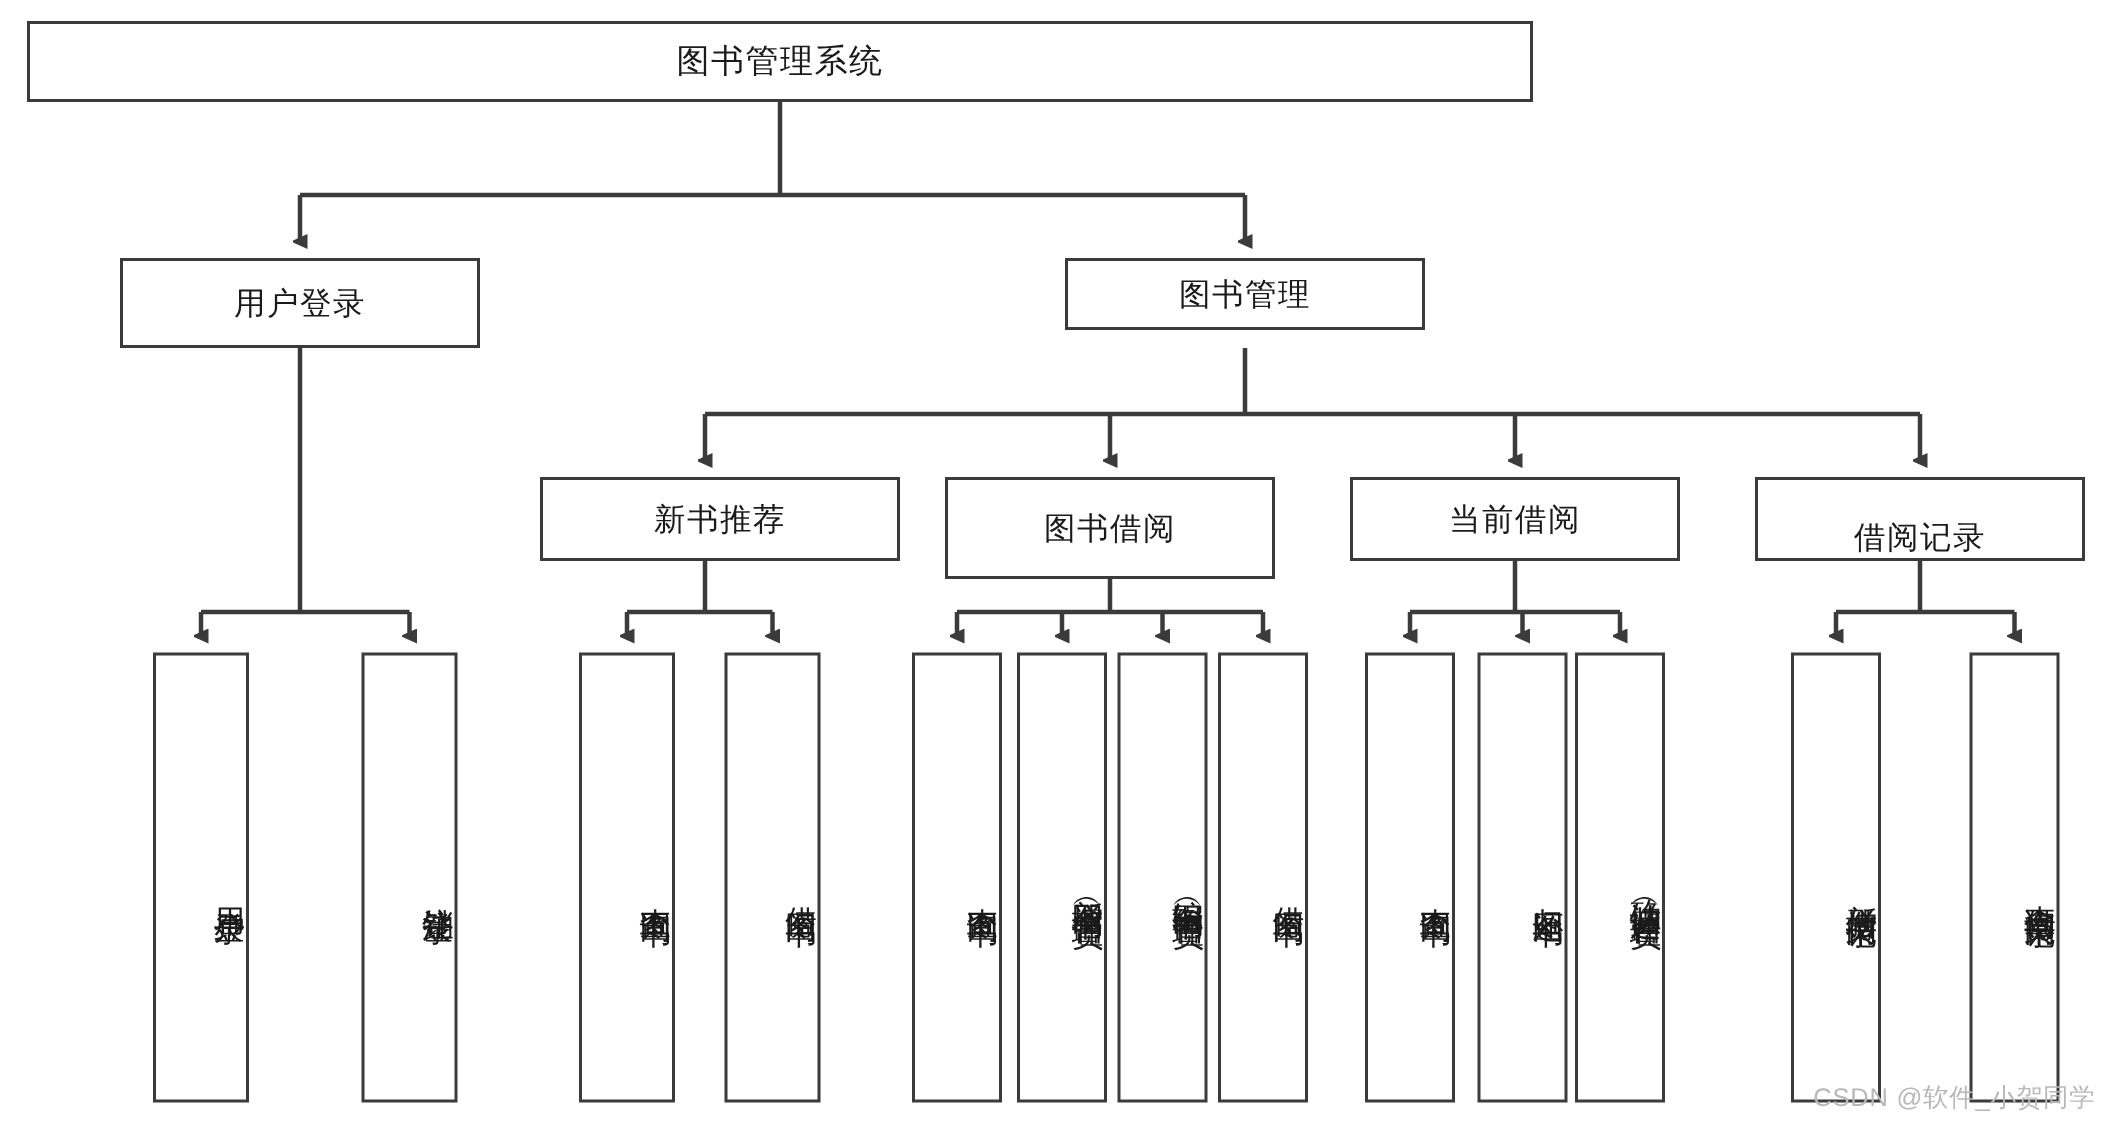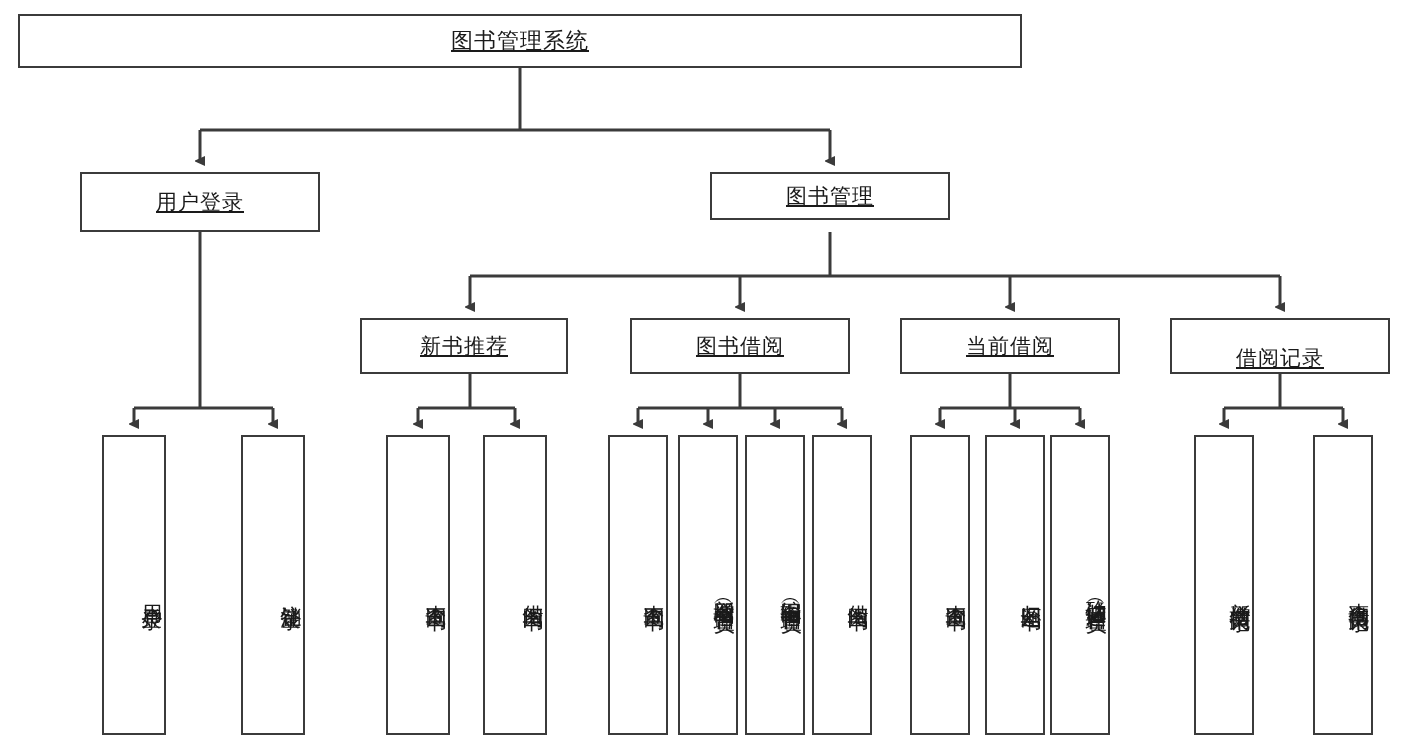--- a/index.html
+++ b/index.html
@@ -31,21 +31,20 @@
     background: #ffffff;
     border: 2px solid #3b3b3b;
     display: flex;
     align-items: center;
     justify-content: center;
     color: #1a1a1a;
   }
   .node.horiz {
     font-size: 21px;
     letter-spacing: 1px;
-    text-decoration: underline;
   }
   .node.vert {
     writing-mode: vertical-rl;
     text-orientation: upright;
     font-size: 21px;
     align-items: flex-start;
     justify-content: center;
     padding-top: 14px;
     line-height: 1.18;
     letter-spacing: 2px;
@@ -120,24 +119,24 @@
   <div id="nodes-layer">
       <div class="node horiz root" style="left: 18px; top: 14px; width: 1004px; height: 54px;">
         <span class="hlabel">图书管理系统</span>
       </div>
       <div class="node horiz" style="left: 80px; top: 172px; width: 240px; height: 60px;">
         <span class="hlabel">用户登录</span>
       </div>
       <div class="node horiz" style="left: 710px; top: 172px; width: 240px; height: 48px;">
         <span class="hlabel">图书管理</span>
       </div>
-      <div class="node horiz" style="left: 360px; top: 318px; width: 208px; height: 56px;">
+      <div class="node horiz" style="left: 360px; top: 318px; width: 240px; height: 56px;">
         <span class="hlabel">新书推荐</span>
       </div>
-      <div class="node horiz" style="left: 630px; top: 318px; width: 220px; height: 56px;">
+      <div class="node horiz" style="left: 630px; top: 318px; width: 220px; height: 68px;">
         <span class="hlabel">图书借阅</span>
       </div>
       <div class="node horiz" style="left: 900px; top: 318px; width: 220px; height: 56px;">
         <span class="hlabel">当前借阅</span>
       </div>
       <div class="node horiz" style="left: 1170px; top: 318px; width: 220px; height: 56px; align-items: flex-end;">
         <span class="hlabel">借阅记录</span>
       </div>
       <div class="node vert" style="left: 102px; top: 435px; width: 64px; height: 300px;">
         <span class="vlabel">用户登录</span>
@@ -173,13 +172,14 @@
         <span class="vlabel">确认归还（管理员）</span>
       </div>
       <div class="node vert" style="left: 1194px; top: 435px; width: 60px; height: 300px;">
         <span class="vlabel">新增借阅记录</span>
       </div>
       <div class="node vert" style="left: 1313px; top: 435px; width: 60px; height: 300px;">
         <span class="vlabel">查询借阅记录</span>
       </div>
     </div>
 
+  <div class="watermark">CSDN @软件_小贺同学</div>
 </div>
 
 </body></html>

